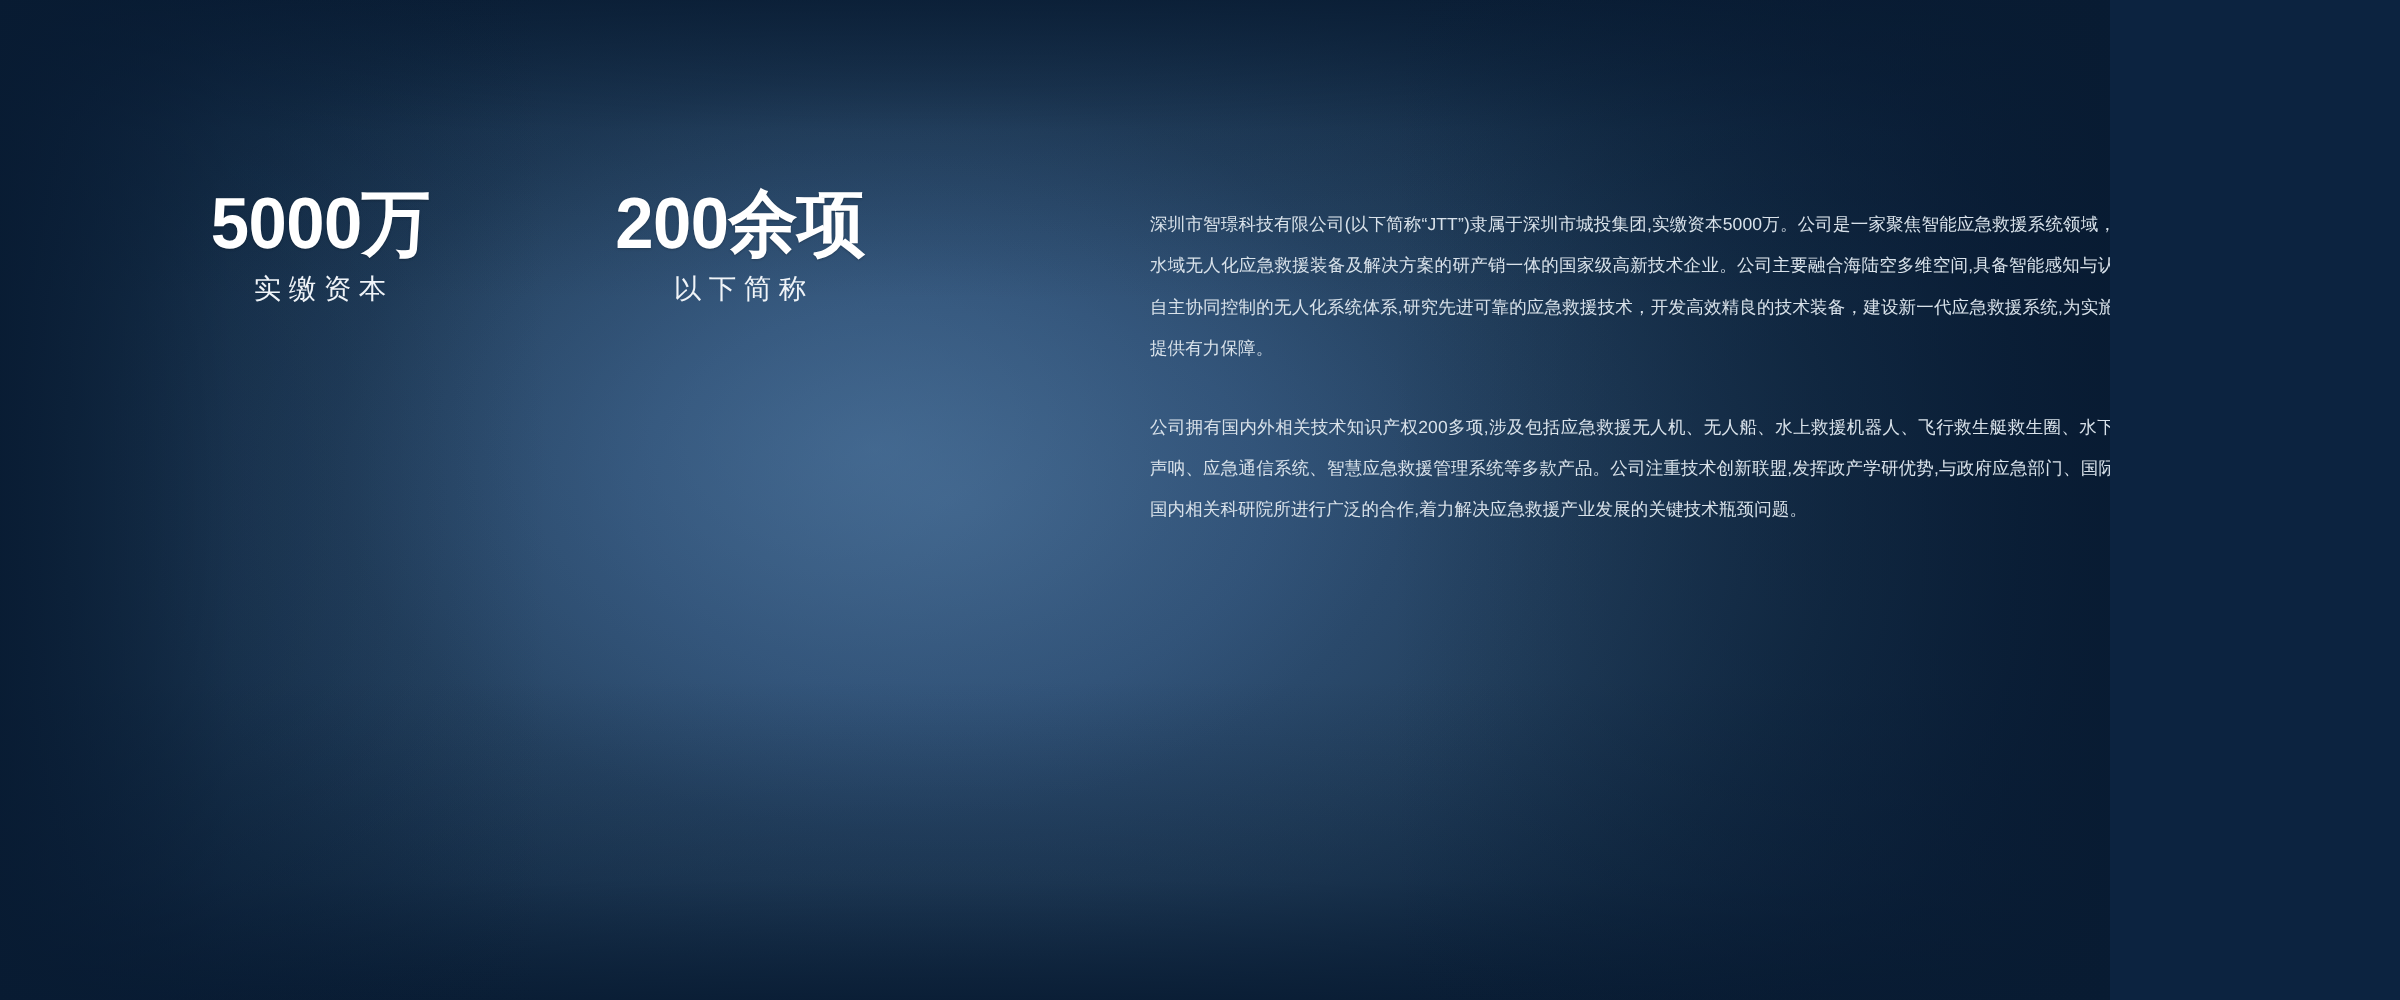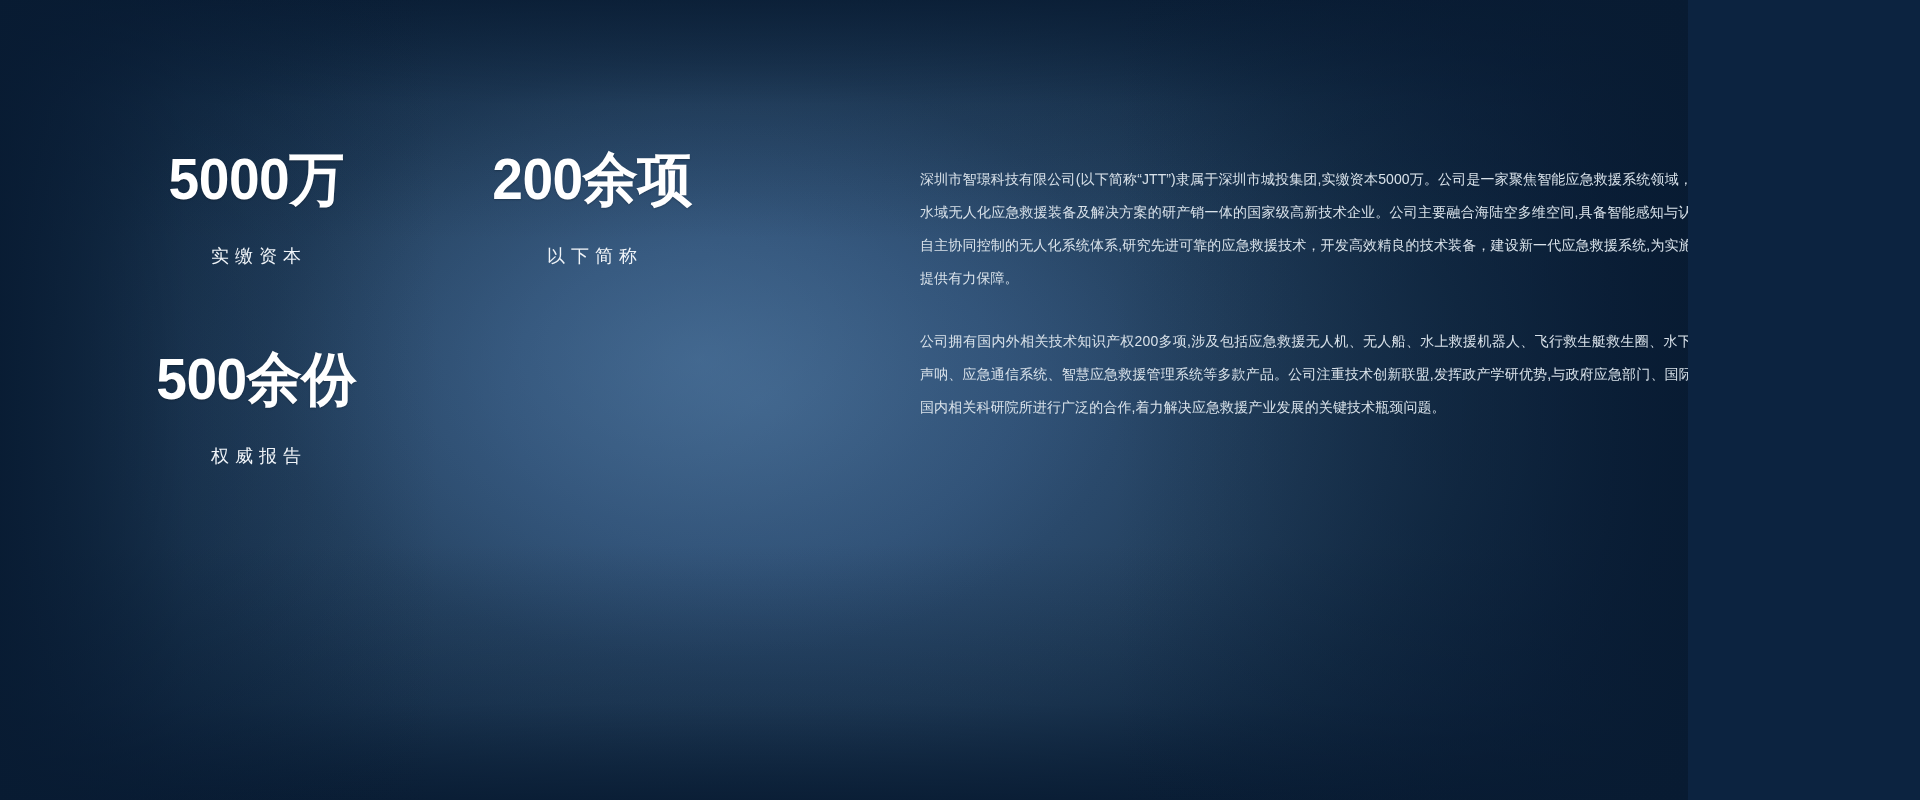--- a/index.html
+++ b/index.html
@@ -91,22 +91,22 @@
     font-weight: 700;
     font-size: 58px;
     line-height: 1.06;
     color: #ffffff;
     letter-spacing: -0.5px;
     white-space: nowrap;
     transform: scaleX(0.95);
     text-shadow: 0 1px 2px rgba(0,0,0,0.22);
   }
   .stat-label {
-    margin-top: 36px;
-    font-size: 18px;
+    margin-top: 8px;
+    font-size: 22px;
     line-height: 1.3;
     color: #f0f4f8;
     letter-spacing: 6px;
     text-indent: 6px;
     white-space: nowrap;
   }
 
   
   .copy {
     position: absolute;
@@ -145,24 +145,20 @@
         <div class="stat-value">5000万</div>
         <div class="stat-label">实缴资本</div>
       </div>
 
       <div class="stat">
         <div class="stat-value">200余项</div>
         <div class="stat-label">以下简称</div>
       </div>
 
 
-      <div class="stat">
-        <div class="stat-value">500余份</div>
-        <div class="stat-label">权威报告</div>
-      </div>
 
     </div>
 
     <div class="copy">
       <p class="para">深圳市智璟科技有限公司(以下简称“JTT”)隶属于深圳市城投集团,实缴资本5000万。公司是一家聚焦智能应急救援系统领域，集空中、陆地、水域无人化应急救援装备及解决方案的研产销一体的国家级高新技术企业。公司主要融合海陆空多维空间,具备智能感知与认知、智能决策及自主协同控制的无人化系统体系,研究先进可靠的应急救援技术，开发高效精良的技术装备，建设新一代应急救援系统,为实施高质量科学救援提供有力保障。</p>
       <p class="para">公司拥有国内外相关技术知识产权200多项,涉及包括应急救援无人机、无人船、水上救援机器人、飞行救生艇救生圈、水下通信系统、水下声呐、应急通信系统、智慧应急救援管理系统等多款产品。公司注重技术创新联盟,发挥政产学研优势,与政府应急部门、国际应急救援巨头、国内相关科研院所进行广泛的合作,着力解决应急救援产业发展的关键技术瓶颈问题。</p>
     </div>
 
   </div>
 </div>

